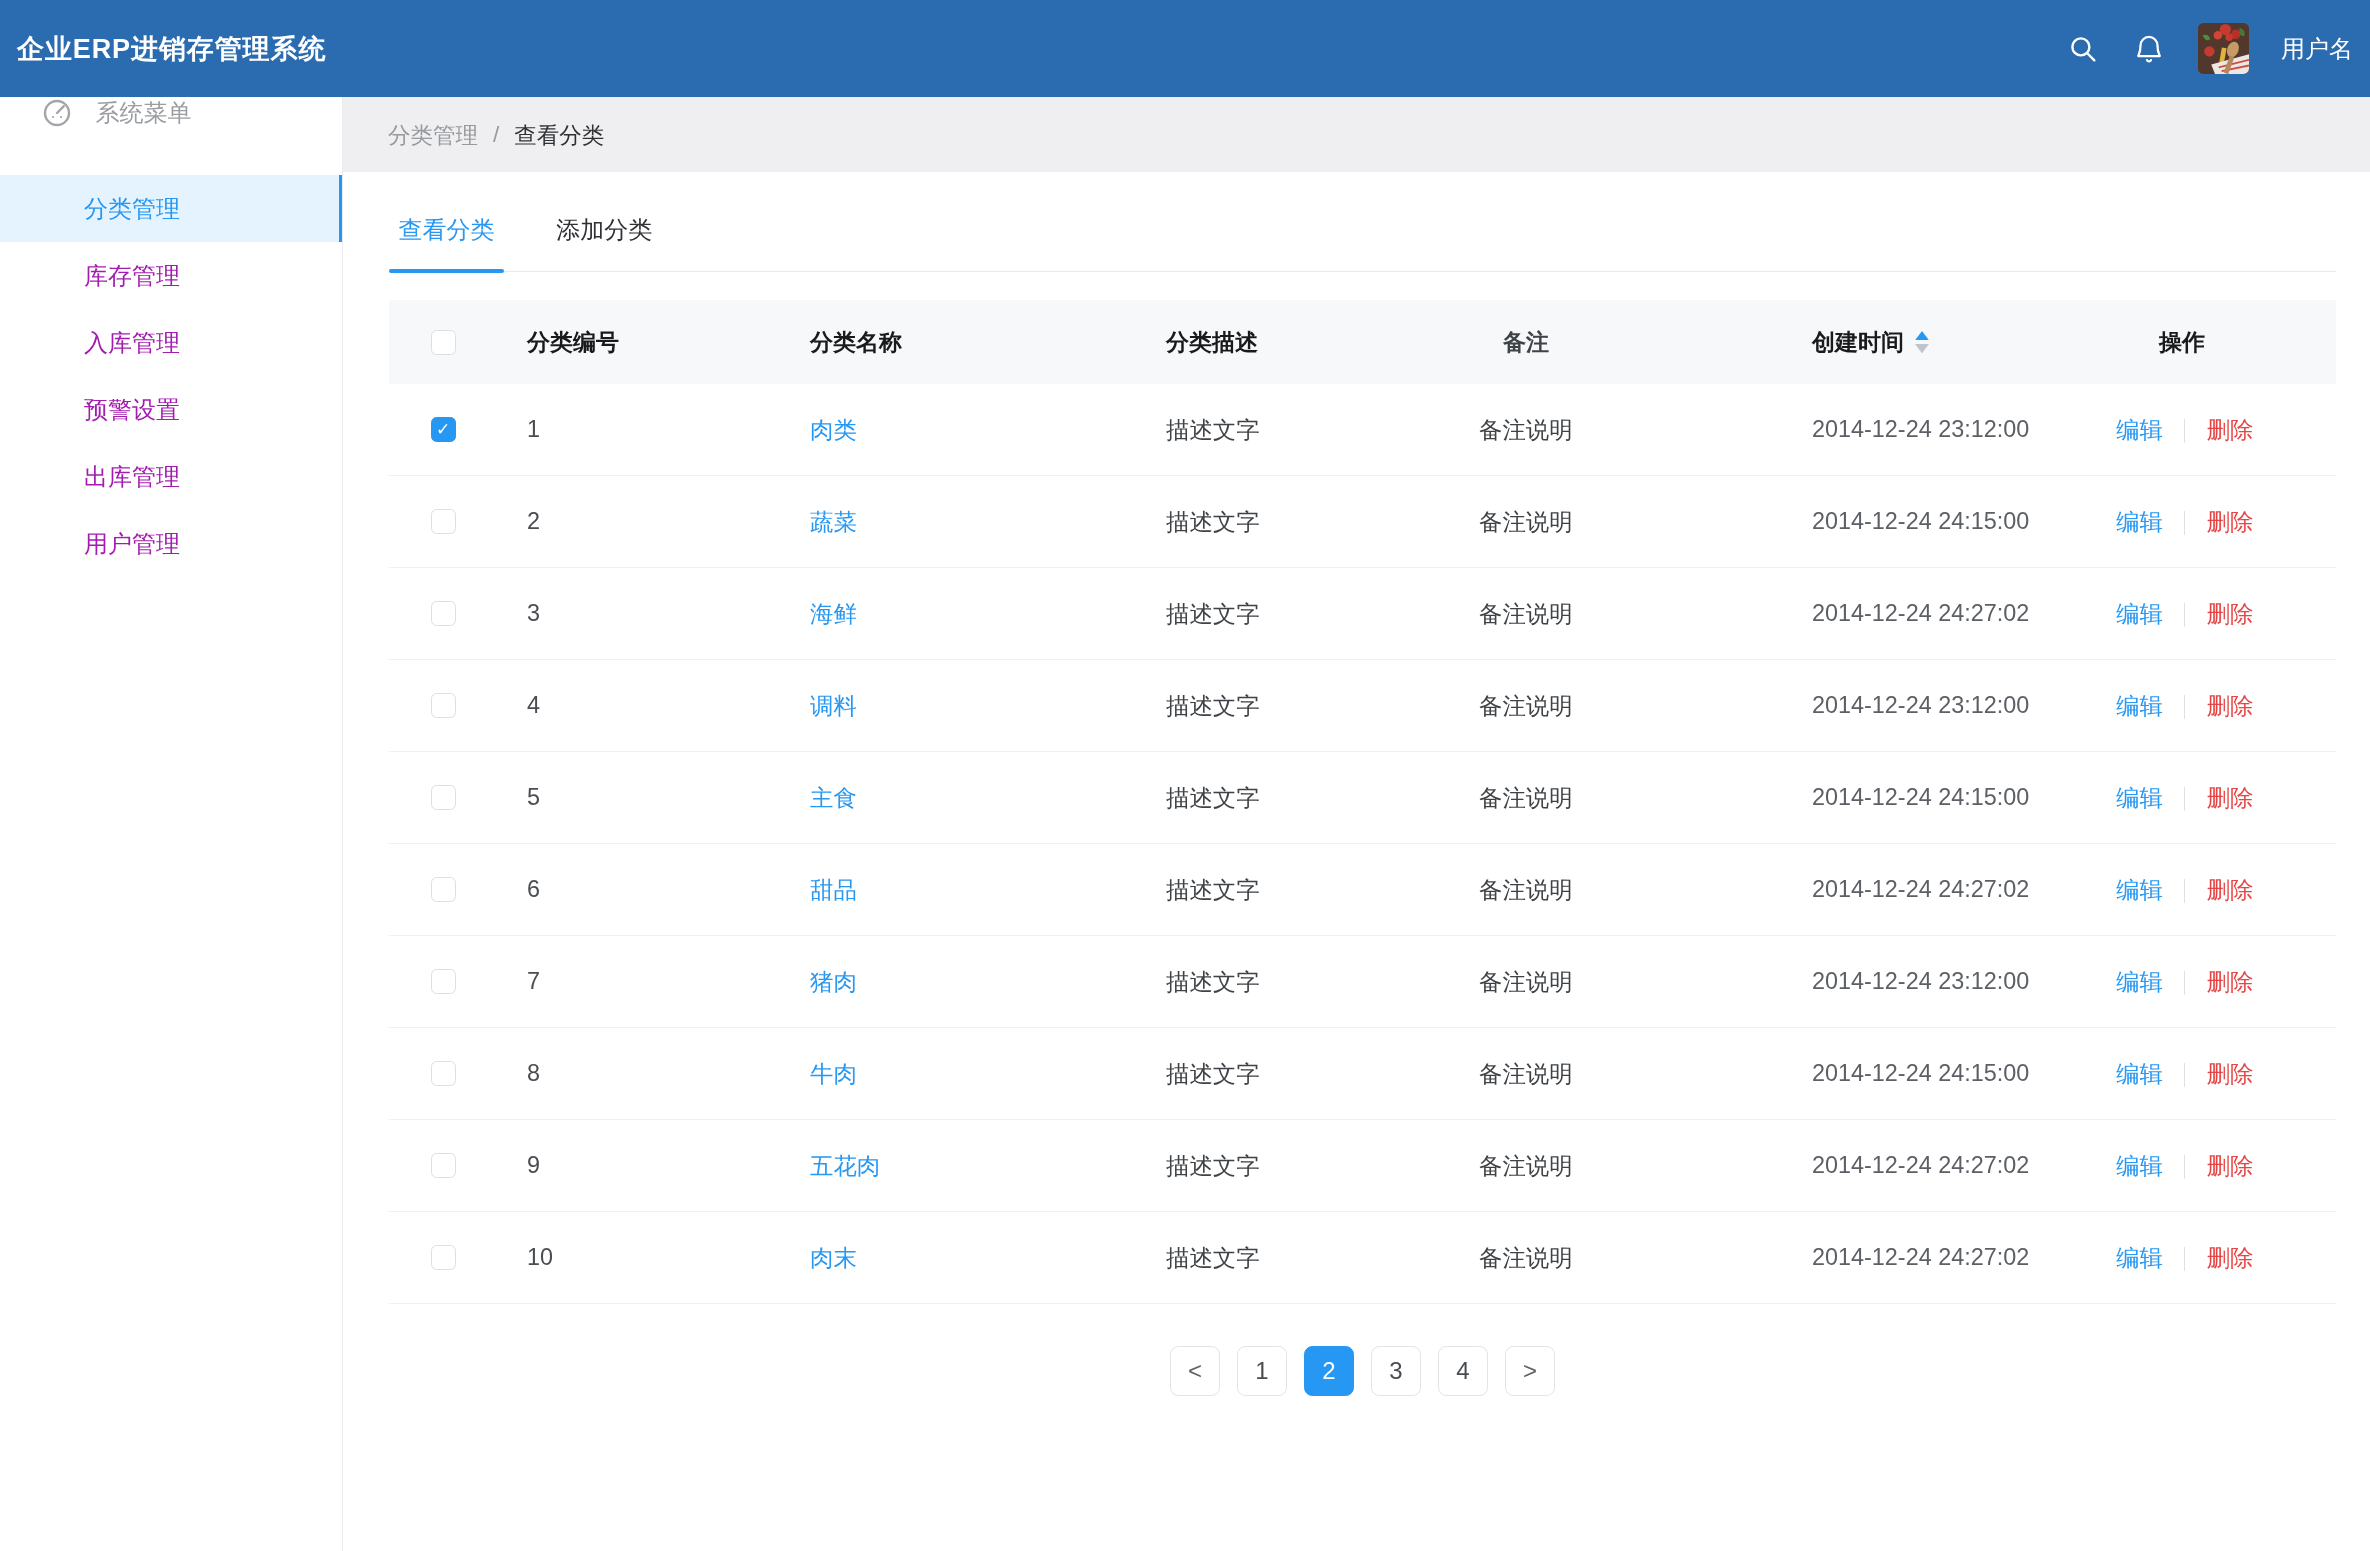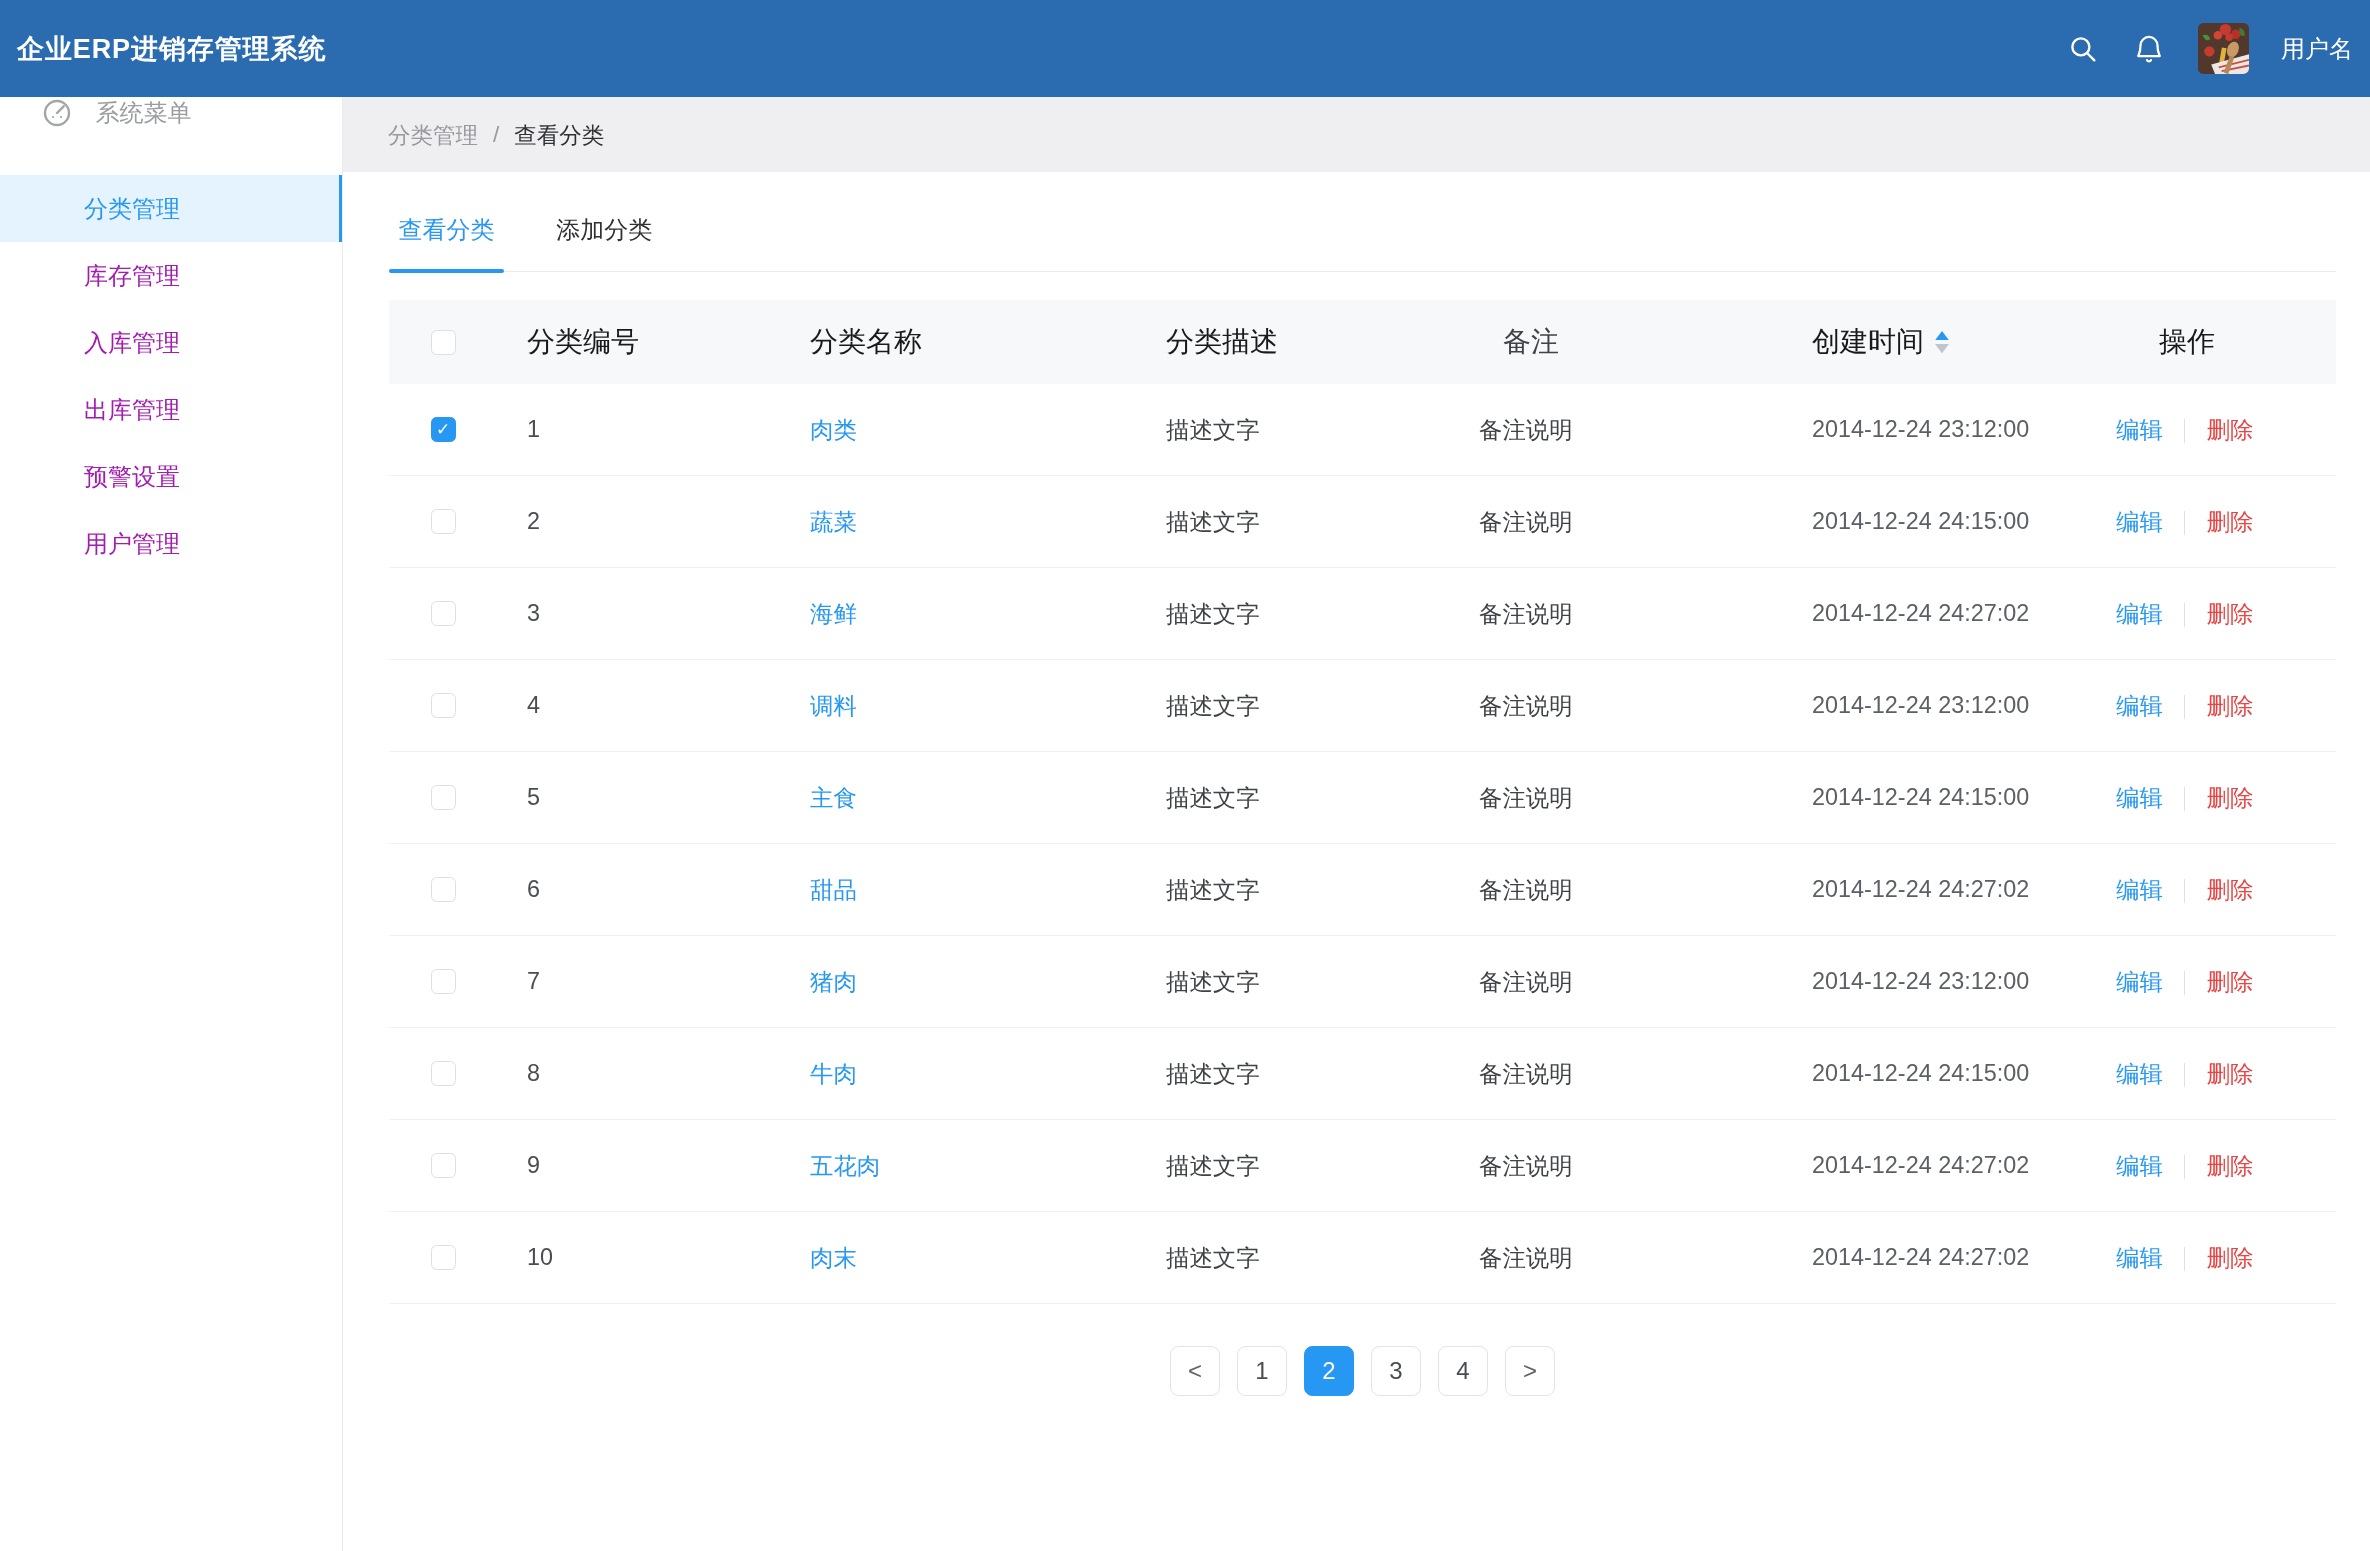--- a/index.html
+++ b/index.html
@@ -44,21 +44,21 @@
 
   .tabs{margin-top:29px;display:flex;gap:43px;border-bottom:0.9px solid #e8eaed;}
   .tab{padding:13px 9.4px 25px;font-size:24px;color:#2f3134;position:relative;cursor:pointer;}
   .tab.active{color:var(--accent);}
   .tab.active::after{content:"";position:absolute;left:0;right:0;bottom:-1.9px;height:3.7px;
                      background:var(--accent);border-radius:1.9px;}
 
   
   .thead,.trow{display:grid;grid-template-columns:108px 276px 356px 303px 303px 364px 1fr;
                align-items:center;}
-  .thead{margin-top:28px;height:84px;background:#f7f8fa;font-weight:normal;font-size:28px;color:#181a1c;}
+  .thead{margin-top:28px;height:84px;background:#f7f8fa;font-weight:bold;font-size:23px;color:#181a1c;}
   .trow{height:91px;border-bottom:0.9px solid #eef0f3;font-size:23.4px;}
   .cell{box-sizing:border-box;}
   .c-check{display:flex;justify-content:center;}
   .c-id{padding-left:30px;color:#4a4d52;}
   .c-name{padding-left:37px;}
   .c-desc{padding-left:37px;color:#3f4246;}
   .c-note{padding-left:47px;color:#3f4246;}
   .thead .c-note{padding-left:71px;}
   .c-created{padding-left:77px;color:#5c6066;display:flex;align-items:center;}
   .thead .c-created,.thead .c-id,.thead .c-desc{color:#181a1c;}
@@ -147,25 +147,25 @@
 
       <div class="side-item">
         <span>库存管理</span>
       </div>
 
       <div class="side-item">
         <span>入库管理</span>
       </div>
 
       <div class="side-item">
+        <span>预警设置</span>
+      </div>
+
+      <div class="side-item">
         <span>出库管理</span>
-      </div>
-
-      <div class="side-item">
-        <span>预警设置</span>
       </div>
 
       <div class="side-item">
         <span>用户管理</span>
       </div>
 
   </aside>
 
   <div class="breadcrumb-bar">
     <span class="bc-parent">分类管理</span>

